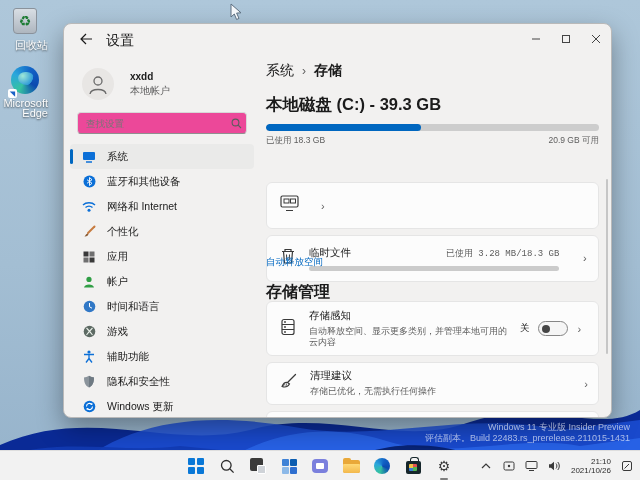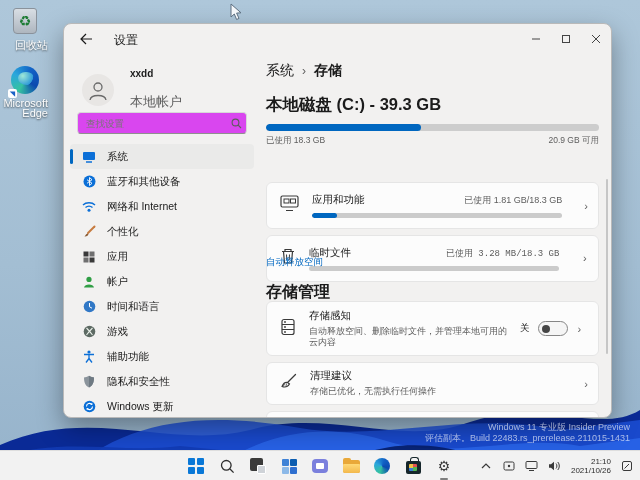--- a/index.html
+++ b/index.html
@@ -22,32 +22,32 @@
   .edge-ball:after { content:""; position:absolute; left:7px; top:6px; width:16px; height:13px;
                      border-radius:50% 50% 40% 60%; background:radial-gradient(circle at 30% 30%,#9fe8d8,#2f9bd8 70%,transparent 75%); }
   .shortcut { position:absolute; left:-2px; bottom:-2px; width:9px; height:9px; background:#fff; border-radius:2px;
               color:#1b62c6; font-size:7px; line-height:9px; text-align:center; }
 
   
   .win { position:absolute; left:63px; top:23px; width:549px; height:395px; background:#f2f1f0;
          border-radius:8px; border:1px solid #b9b9b9; box-shadow:0 10px 26px rgba(0,0,0,.35); overflow:hidden; }
   .titlebar { position:absolute; left:0; top:0; right:0; height:30px; }
   .back-btn { position:absolute; left:14px; top:8px; width:16px; height:14px; }
-  .win-title { position:absolute; left:50px; top:8px; font-size:12px; color:#1b1b1b; }
+  .win-title { position:absolute; left:42px; top:8px; font-size:14px; color:#1b1b1b; }
   .caption { position:absolute; right:0; top:0; height:30px; display:flex; }
   .cap-btn { width:30px; height:30px; display:flex; align-items:center; justify-content:center; }
 
   
   .nav { position:absolute; left:0; top:30px; width:196px; bottom:0; }
   .userrow { position:absolute; left:18px; top:14px; display:flex; align-items:center; gap:16px; }
   .avatar { width:32px; height:32px; border-radius:50%; background:#e8e6e4; position:relative; overflow:hidden; }
   .avatar svg { position:absolute; left:5px; top:5px; }
   .uname { font-size:10px; color:#1b1b1b; font-weight:bold; }
-  .utype { font-size:13px; color:#5d5d5d; margin-top:14px; }
-  .searchbox { position:absolute; left:13px; top:58px; width:170px; height:22px; background:#d946ef;
+  .utype { font-size:10px; color:#5d5d5d; margin-top:2px; }
+  .searchbox { position:absolute; left:13px; top:58px; width:170px; height:22px; background:#ec4899;
                border:1px solid #d8d8d8; border-bottom:1px solid #8f8f8f; border-radius:4px;
                display:flex; align-items:center; }
   .searchbox input { flex:1; border:0; outline:0; background:transparent; font-size:9.5px; padding:0 8px;
                      font-family:inherit; color:#333; }
   .searchbox input::placeholder { color:#767676; }
   .searchbox .mag { width:20px; display:flex; justify-content:center; }
   .navlist { position:absolute; left:6px; top:90px; right:6px; }
   .navitem { height:25px; display:flex; align-items:center; gap:11px; padding-left:12px; border-radius:4px;
              font-size:10.5px; color:#1b1b1b; position:relative; }
   .navitem.sel { background:#eaeae9; }
@@ -319,29 +319,20 @@
       <span>20.9 GB 可用</span>
     </div>
 
     <div class="card cat-card" style="top:128px;">
       <span><svg width="19" height="17" viewBox="0 0 19 17">
             <rect x="1" y="1" width="17" height="11" rx="1.5" fill="none" stroke="#3a3a3a" stroke-width="1.2"></rect>
             <rect x="4" y="4" width="5" height="4" fill="none" stroke="#3a3a3a" stroke-width="1"></rect>
             <rect x="10.5" y="4" width="5" height="4" fill="none" stroke="#3a3a3a" stroke-width="1"></rect>
             <path d="M6 15.5 L13 15.5" stroke="#3a3a3a" stroke-width="1.2"></path>
           </svg></span>
-      <div class="cat-body">
-        <div class="cat-row1">
-          <span class="cat-title">应用和功能</span>
-          <span class="cat-val">已使用 1.81 GB/18.3 GB</span>
-        </div>
-        <div class="cat-track">
-          <div class="cat-fill" style="width: 10%;"></div>
-        </div>
-      </div>
       <span class="chev">›</span>
     </div>
 
     <div class="card cat-card" style="top:181px;font-family:Liberation Mono, monospace;">
       <span><svg width="16" height="18" viewBox="0 0 16 18">
             <path d="M2 4.5 L14 4.5 M5 4.5 L5 2.5 L11 2.5 L11 4.5" fill="none" stroke="#3a3a3a" stroke-width="1.2"></path>
             <path d="M3.5 4.5 L4.5 16 L11.5 16 L12.5 4.5" fill="none" stroke="#3a3a3a" stroke-width="1.2"></path>
             <path d="M6.5 7.5 L6.8 13 M9.5 7.5 L9.2 13" stroke="#3a3a3a" stroke-width="1"></path>
           </svg></span>
       <div class="cat-body">
@@ -362,21 +353,21 @@
     <div class="card mg-card" style="top:247px; height:55px;">
       <span><svg width="16" height="18" viewBox="0 0 16 18">
             <rect x="2" y="1.5" width="12" height="15" rx="2" fill="none" stroke="#3a3a3a" stroke-width="1.2"></rect>
             <path d="M2 6.5 L14 6.5 M2 11.5 L14 11.5" stroke="#3a3a3a" stroke-width="1.1"></path>
             <circle cx="5" cy="4" r="0.9" fill="#3a3a3a"></circle>
             <circle cx="5" cy="9" r="0.9" fill="#3a3a3a"></circle>
             <circle cx="5" cy="14" r="0.9" fill="#3a3a3a"></circle>
           </svg></span>
       <div class="cat-body" style="max-width:198px;">
         <div class="mg-title">存储感知</div>
-        <div class="mg-sub">自动释放空间、删除临时文件，并管理本地可用的云内容</div>
+        <div class="mg-sub">自动释放空间、显示更多类别，并管理本地可用的云内容</div>
       </div>
       <div class="mg-right">
         <span class="tog-label">关</span>
         <div class="toggle">
             <div class="knob"></div>
           </div>
         <span class="chev" style="padding-left:2px;">›</span>
       </div>
     </div>
 

